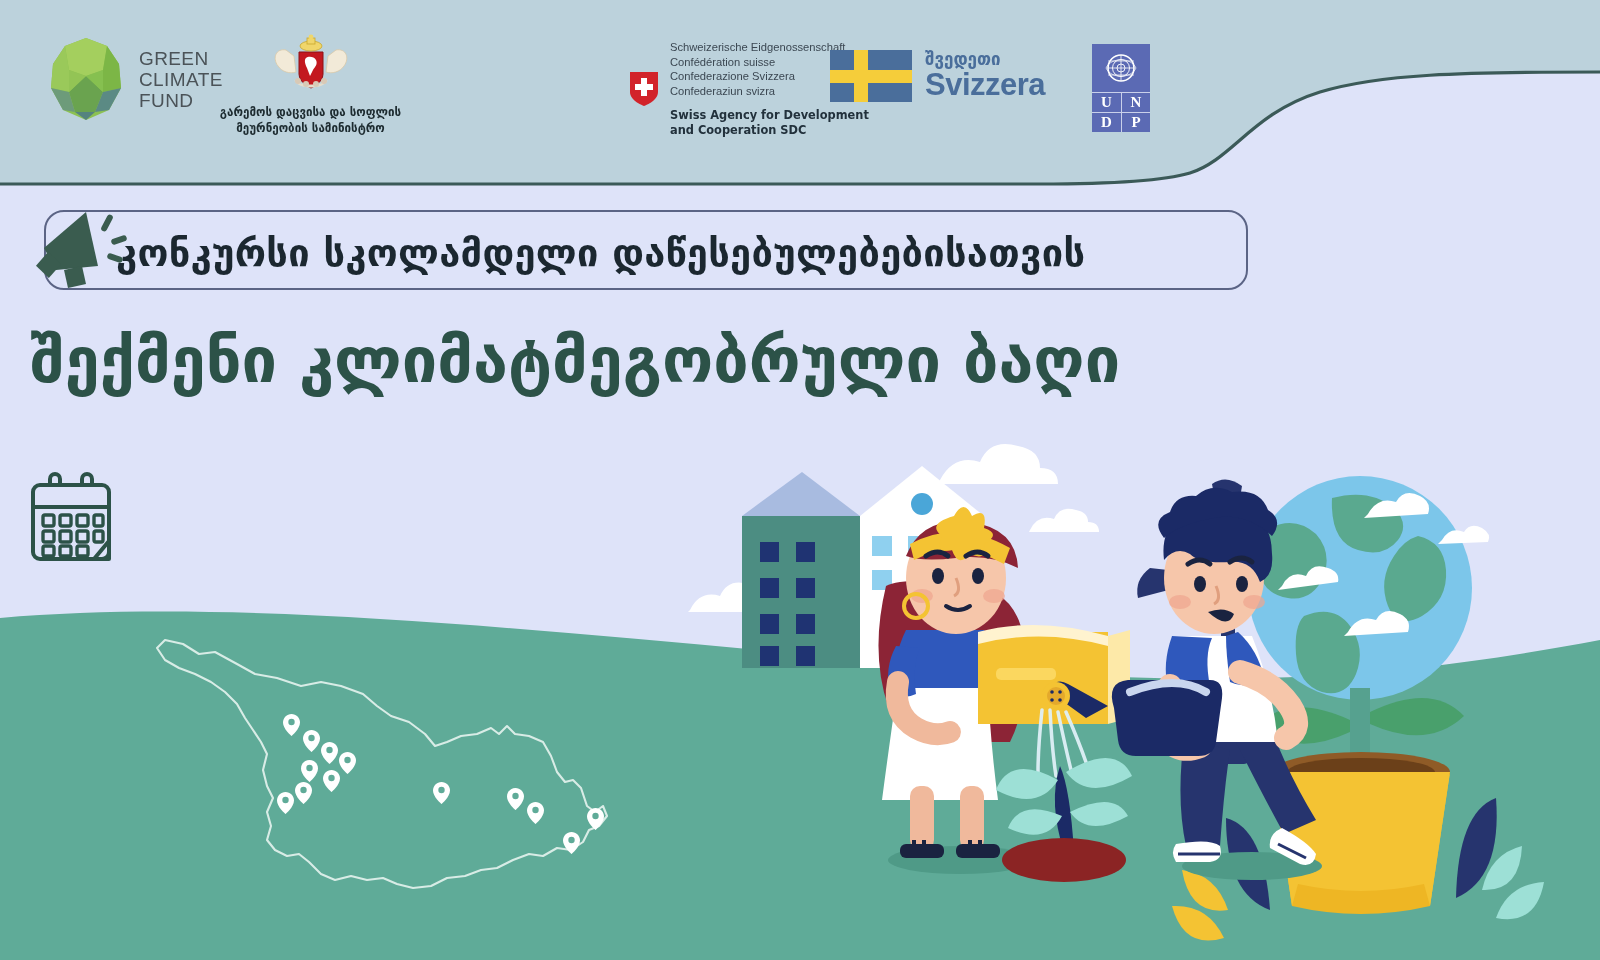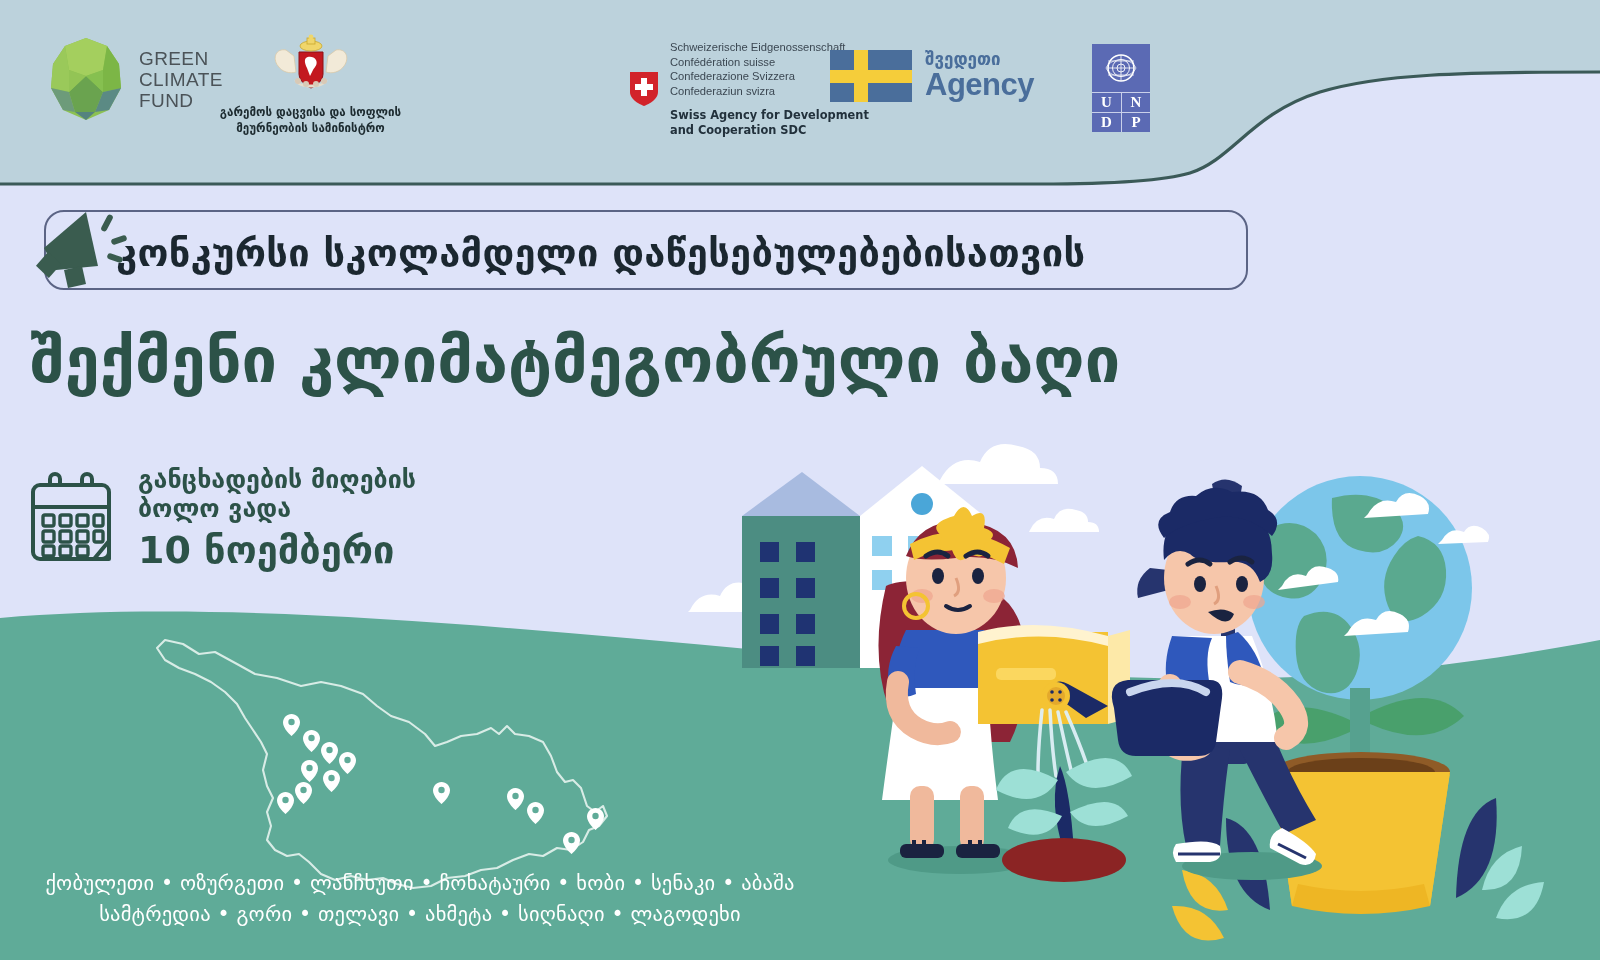--- a/index.html
+++ b/index.html
@@ -155,21 +155,21 @@
       </div>
     </div>
 
     <div class="logo sweden">
       <div class="se-flag">
         <div class="vb"></div>
           <div class="hb"></div>
       </div>
       <div class="se-txt">
         <div class="se-ge">შვედეთი</div>
-        <div class="se-sv">Agency</div>
+        <div class="se-sv">Svizzera</div>
       </div>
     </div>
 
     <div class="logo undp">
       <div class="undp-box">
         <div class="undp-top">
           <svg width="34" height="34" viewBox="0 0 34 34">
             <circle cx="17" cy="17" r="13" fill="none" stroke="#fff" stroke-width="1.6"></circle>
             <circle cx="17" cy="17" r="8.5" fill="none" stroke="#fff" stroke-width=".9"></circle>
             <circle cx="17" cy="17" r="4" fill="none" stroke="#fff" stroke-width=".9"></circle>
@@ -219,25 +219,20 @@
         <rect x="19" y="60" width="11" height="11" rx="2"></rect>
         <rect x="36" y="60" width="11" height="11" rx="2"></rect>
         <rect x="53" y="60" width="11" height="11" rx="2"></rect>
         <rect x="70" y="60" width="9" height="11" rx="2"></rect>
         <rect x="19" y="75" width="11" height="10" rx="2"></rect>
         <rect x="36" y="75" width="11" height="10" rx="2"></rect>
         <rect x="53" y="75" width="11" height="10" rx="2"></rect>
       </g>
       <path d="M85,70 L70,88 L85,88 Z" fill="none" stroke="#2c5248" stroke-width="4" stroke-linejoin="round"></path>
     </svg>
-    <div class="deadline-txt">
-      <div class="dl-line">განცხადების მიღების</div>
-      <div class="dl-line">ბოლო ვადა</div>
-      <div class="dl-date">10 ნოემბერი</div>
-    </div>
   </div>
 
   <div class="map-wrap">
     <svg viewBox="0 0 560 270" width="560" height="270">
       <path d="M62,18 L70,10 L88,14 L104,24 L120,22 L142,34 L160,44 L182,48 L206,56 L226,52 L246,56
                L268,64 L282,76 L296,86 L314,92 L330,104 L340,116 L352,112 L366,106 L382,104 L396,98
                L404,104 L412,96 L420,104 L434,106 L448,112 L456,126 L462,142 L470,152 L478,150
                L486,158 L492,176 L500,182 L508,176 L512,186 L504,196 L494,200 L488,212 L476,220
                L462,218 L448,226 L434,224 L418,230 L402,238 L386,240 L370,246 L352,248 L336,256
                L318,258 L302,254 L288,248 L272,250 L256,246 L240,250 L226,244 L214,232 L204,224
@@ -291,24 +286,20 @@
     <svg class="pin" style="left:492px;top:178px;" viewBox="0 0 17 22">
         <path d="M8.5,0 C3.8,0 0,3.8 0,8.5 C0,15 8.5,22 8.5,22 C8.5,22 17,15 17,8.5 C17,3.8 13.2,0 8.5,0 Z" fill="#fff"></path>
         <circle cx="8.5" cy="8" r="3.2" fill="#5fab98"></circle>
       </svg>
     <svg class="pin" style="left:468px;top:202px;" viewBox="0 0 17 22">
         <path d="M8.5,0 C3.8,0 0,3.8 0,8.5 C0,15 8.5,22 8.5,22 C8.5,22 17,15 17,8.5 C17,3.8 13.2,0 8.5,0 Z" fill="#fff"></path>
         <circle cx="8.5" cy="8" r="3.2" fill="#5fab98"></circle>
       </svg>
   </div>
 
-  <div class="muni">
-    <div>ქობულეთი • ოზურგეთი • ლანჩხუთი • ჩოხატაური • ხობი • სენაკი • აბაშა</div>
-    <div>სამტრედია • გორი • თელავი • ახმეტა • სიღნაღი • ლაგოდეხი</div>
-  </div>
 
   <svg class="illo" viewBox="0 0 940 540">
 
     <g fill="#ffffff">
       <path d="M30,190 q10,-20 30,-14 q8,-18 28,-12 q16,2 16,16 q14,0 14,12 l-90,0 z"></path>
       <path d="M280,60 q14,-26 40,-18 q10,-24 38,-16 q22,4 22,22 q18,0 18,16 l-120,0 z"></path>
       <path d="M370,110 q8,-16 24,-11 q6,-14 22,-9 q12,2 12,12 q11,0 11,10 l-70,0 z"></path>
     </g>
 
     <g>

